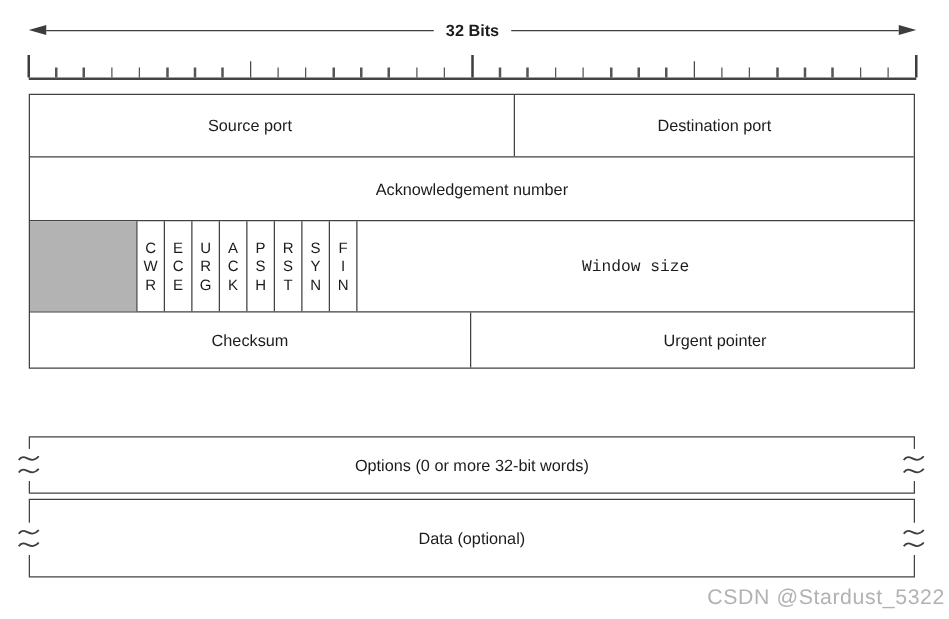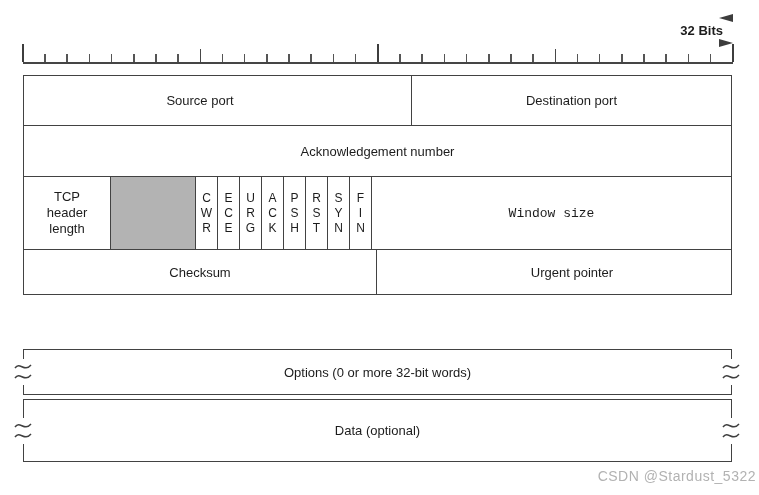--- a/index.html
+++ b/index.html
@@ -2,21 +2,21 @@
 <html><head>
 <meta charset="utf-8">
 <style>
   html,body{margin:0;padding:0;background:#ffffff;}
   #canvas{
     position:relative;width:759px;height:495px;background:#ffffff;
     font-family:"Liberation Sans",sans-serif;color:#1c1c1c;overflow:hidden;
   }
   
   .dim-arrow{position:absolute;left:23px;top:14px;width:710px;height:20px;
-    display:flex;align-items:flex-end;flex-direction:column;}
+    display:flex;align-items:center;}
   .dim-line{flex:1;height:0;border-top:1.6px solid #3d3d3d;}
   .dim-label{padding:0 10px;font-size:13px;font-weight:600;white-space:nowrap;}
   .arrhead{width:0;height:0;border-top:4.5px solid transparent;border-bottom:4.5px solid transparent;}
   .arrhead.left{border-right:14px solid #3d3d3d;}
   .arrhead.right{border-left:14px solid #3d3d3d;}
   
   .ruler{position:absolute;left:23px;top:44px;width:710px;height:18px;
     border-bottom:2px solid #454545;}
   .tick{position:absolute;bottom:0;width:1.6px;height:8px;background:#555;}
   .tick.mid{height:13px;background:#484848;}
@@ -35,21 +35,21 @@
   .reserved{background:#b3b3b3;}
   
   .obox{position:absolute;left:23px;width:709px;border:1.6px solid #424242;
     box-sizing:border-box;display:flex;align-items:center;justify-content:center;
     font-size:13px;background:#fff;}
   #options-box{top:349px;height:46px;}
   #data-box{top:399px;height:63px;}
   
   .break-mark{position:absolute;width:20px;height:26px;}
   
-  .watermark{position:absolute;right:3px;top:468px;font-size:14px;
+  .watermark{position:absolute;right:3px;top:468px;font-size:17px;
     color:#b2b2b2;letter-spacing:0.5px;}
 </style>
 </head>
 <body>
 
 <div id="canvas">
 
   <div class="dim-arrow">
     <span class="arrhead left"></span>
     <span class="dim-line"></span>
@@ -102,25 +102,20 @@
       <div class="cell" style="flex:1;">
         <span>Destination port</span>
       </div>
     </div>
     <div class="trow" style="height:50px;">
       <div class="cell" style="flex:1;">
         <span>Acknowledgement number</span>
       </div>
     </div>
     <div class="trow" style="height:72px;">
-      <div class="cell" style="flex:0 0 86px;">
-        <span class="pre">TCP
-header
-length</span>
-      </div>
       <div class="cell reserved" style="flex:0 0 85px;"></div>
       <div class="cell flag">
           <span>C
 W
 R</span>
         </div>
       <div class="cell flag">
           <span>E
 C
 E</span>

